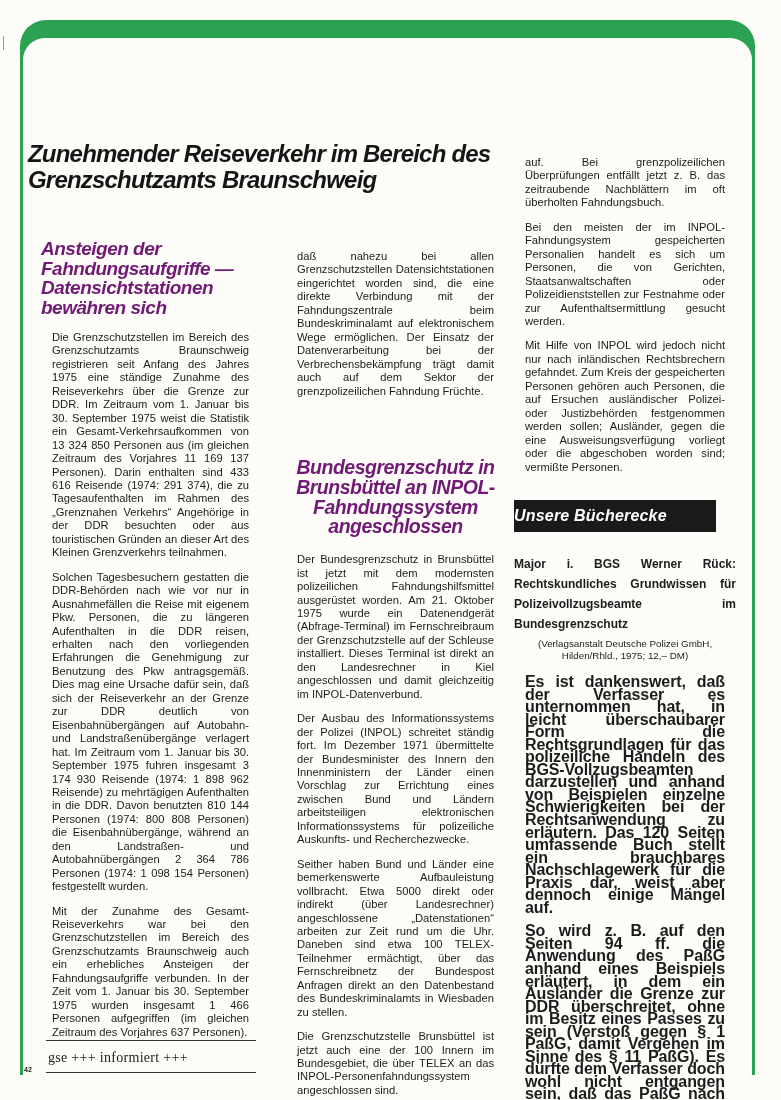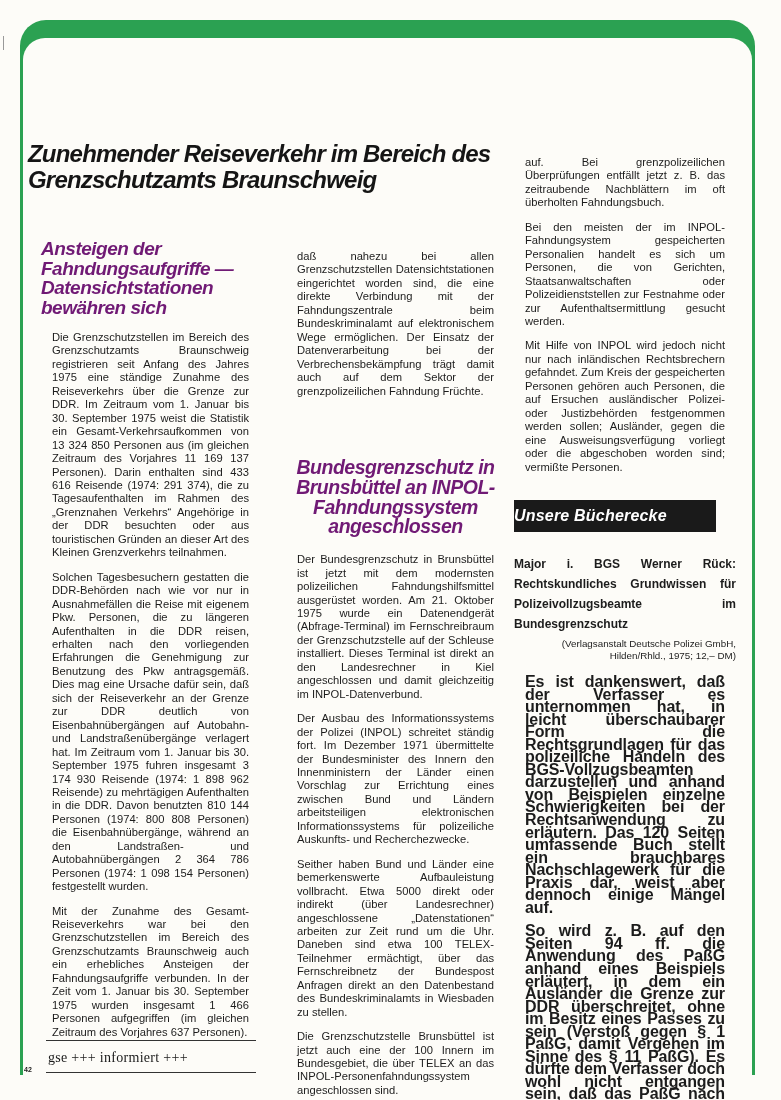--- a/index.html
+++ b/index.html
@@ -43,21 +43,21 @@
     font-size:14px; letter-spacing:0.3px; color:#1a1a1a;
   }
   .page-number { position:absolute; left:24px; top:1066px; font-size:7px; font-weight:bold; }
 
   .book-banner {
     background:#1a1a1a; color:#fff; height:32px; margin:26px 20px 22px 0;
     font-weight:bold; font-style:italic; font-size:16px; line-height:32px; text-align:left;
     letter-spacing:0.2px;
   }
   .book-title { font-weight:bold; font-size:12px; line-height:20px; margin-bottom:4px; text-align:justify; }
-  .book-pub { font-size:9.8px; line-height:12.5px; margin-bottom:13px; text-align:right; }
+  .book-pub { font-size:9.8px; line-height:12.5px; margin-bottom:13px; text-align:center; }
   .book-body { font-size:16px; line-height:12.55px; letter-spacing:-0.1px;font-weight:bold; }
 </style>
 </head>
 <body>
 
 <div>
   <div class="frame-top"></div>
   <div class="frame-inner"></div>
   <div class="frame-left"></div>
   <div class="frame-right"></div>

